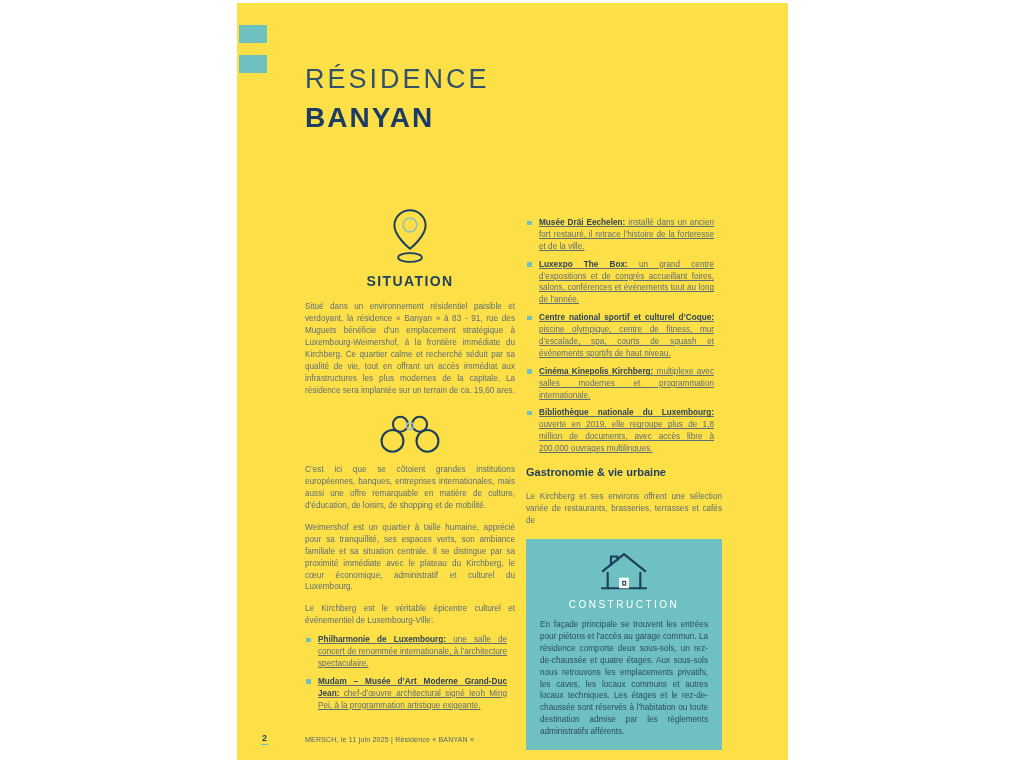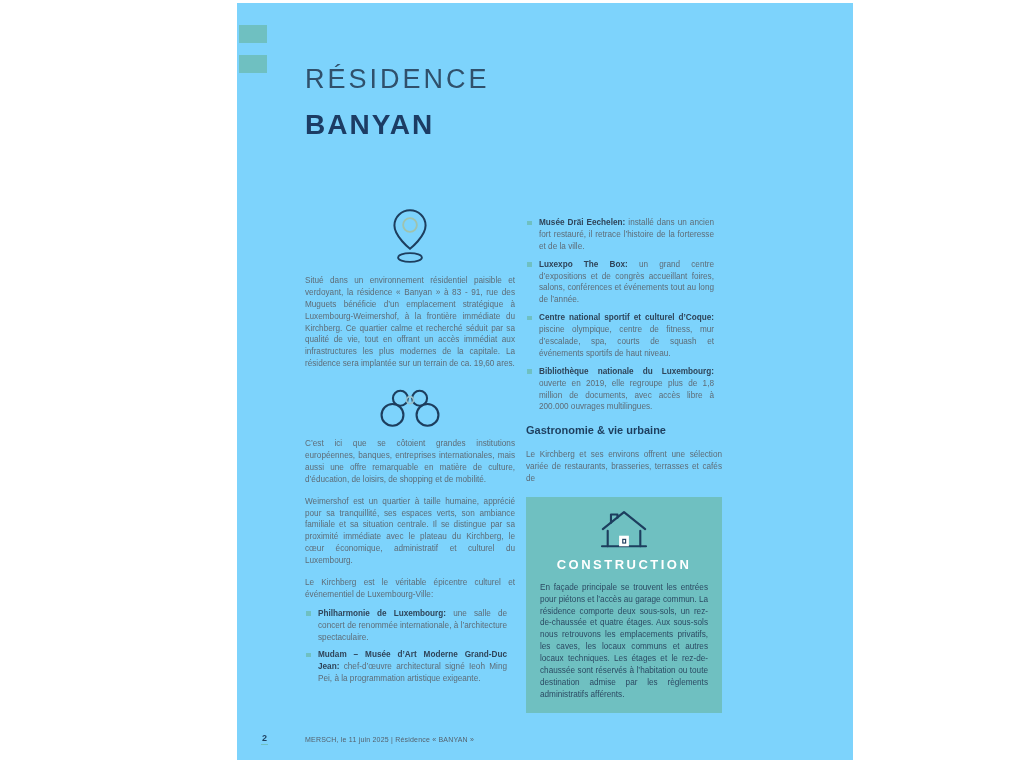--- a/index.html
+++ b/index.html
@@ -1,67 +1,67 @@
 <!DOCTYPE html>
 <html lang="fr"><head>
 <meta charset="utf-8">
 <style>
   html,body{margin:0;padding:0;}
   body{
     width:1024px;height:768px;background:#ffffff;position:relative;
     font-family:"Liberation Sans", sans-serif;overflow:hidden;
   }
   .sheet{
-    position:absolute;left:237px;top:3px;width:616px;height:757px;
-    background:#7dd3fc;
+    position:absolute;left:237px;top:3px;width:551px;height:757px;
+    background:#fde047;
   }
   .accent-square{
     position:absolute;left:2px;width:28px;height:18px;background:#6fc0c1;
   }
   .sq1{top:22px;} .sq2{top:52px;}
 
   .title-block{position:absolute;left:68px;top:62px;line-height:1.08;}
   .title-line1{
     font-size:27px;font-weight:400;letter-spacing:3px;color:#30506b;
   }
   .title-line2{
-    font-size:28px;font-weight:700;letter-spacing:2px;color:#1c3c64;margin-top:16px;
+    font-size:28px;font-weight:700;letter-spacing:2px;color:#1c3c64;margin-top:9px;
   }
 
   .col{position:absolute;width:210px;color:#5e6c77;font-size:8.2px;line-height:1.45;}
   .col-left{left:68px;top:204px;width:210px;}
   .col-right{left:289px;top:214px;width:196px;}
 
   .icon-wrap{text-align:center;margin:0 0 6px 0;}
   .icon-wrap.second{margin-top:16px;}
 
   h2.section-heading{
     margin:0 0 6px 0;text-align:center;font-size:14px;font-weight:700;
     letter-spacing:1.4px;color:#1d3e5e;
   }
   p.body{margin:10px 0 7px 0;text-align:justify;}
   h3.sub-heading{
     margin:10px 0 4px 0;font-size:11px;font-weight:700;color:#1d3e5e;
   }
   ul.bullets{list-style:none;margin:6px 0 0 0;padding:0;}
   ul.bullets li{
-    position:relative;padding-left:13px;margin:0 8px 6px 0;text-align:justify;
+    position:relative;padding-left:13px;margin:0 8px 6px 0;text-align:justify;text-decoration:underline;
   }
   ul.bullets .marker{
     position:absolute;left:1px;top:3.5px;width:4.5px;height:4.5px;background:#6fc0c1;
   }
   ul.bullets .lead{font-weight:700;color:#2f4459;}
 
   .construction{
     background:#6fc0c1;margin-top:12px;padding:11px 14px 12px 14px;
     box-sizing:border-box;width:196px;
   }
   .construction .icon-wrap{margin-bottom:2px;}
   .construction-title{
-    text-align:center;color:#ffffff;font-size:13px;font-weight:700;
+    text-align:center;color:#ffffff;font-size:10px;font-weight:400;
     letter-spacing:2.5px;margin:4px 0 7px 0;
   }
   .construction p{margin:0;color:#2c4a63;text-align:justify;font-size:8.2px;line-height:1.45;}
 
   .footer{position:absolute;left:0;bottom:13px;width:100%;height:14px;}
   .page-number{
     position:absolute;left:24px;top:0;font-size:9px;font-weight:700;color:#1d3e5e;
     border-bottom:1.5px solid #6fc0c1;padding:0 1px 1px 1px;
   }
   .footer-text{
@@ -84,20 +84,21 @@
 
   <section class="col col-left">
 
     <div class="icon-wrap">
       <svg width="44" height="58" viewBox="0 0 48 62" fill="none">
         <path d="M24 3 C14.5 3 7 10.3 7 19.6 C7 31.5 24 45 24 45 C24 45 41 31.5 41 19.6 C41 10.3 33.5 3 24 3 Z" stroke="#1d3e5e" stroke-width="2.2"></path>
         <circle cx="24" cy="19" r="7.5" stroke="#9fc3ae" stroke-width="2"></circle>
         <ellipse cx="24" cy="54.5" rx="13" ry="4.8" stroke="#1d3e5e" stroke-width="2"></ellipse>
       </svg>
     </div>
+    <h2 class="section-heading">SITUATION</h2>
     <p class="body">Situé dans un environnement résidentiel paisible et verdoyant, la résidence « Banyan » à 83 - 91, rue des Muguets bénéficie d’un emplacement stratégique à Luxembourg-Weimershof, à la frontière immédiate du Kirchberg. Ce quartier calme et recherché séduit par sa qualité de vie, tout en offrant un accès immédiat aux infrastructures les plus modernes de la capitale. La résidence sera implantée sur un terrain de ca. 19,60 ares.</p>
 
     <div class="icon-wrap second">
       <svg width="64" height="42" viewBox="0 0 72 48" fill="none">
         <circle cx="16" cy="33" r="12.5" stroke="#1d3e5e" stroke-width="2.4"></circle>
         <circle cx="56" cy="33" r="12.5" stroke="#1d3e5e" stroke-width="2.4"></circle>
         <circle cx="25" cy="14" r="8.5" stroke="#1d3e5e" stroke-width="2.4"></circle>
         <circle cx="47" cy="14" r="8.5" stroke="#1d3e5e" stroke-width="2.4"></circle>
         <circle cx="36" cy="16" r="4" stroke="#9bc0c9" stroke-width="2"></circle>
       </svg>
@@ -121,20 +122,23 @@
       <li>
         <span class="marker"></span><span class="lead">Musée Dräi Eechelen:</span><span> installé dans un ancien fort restauré, il retrace l’histoire de la forteresse et de la ville.</span>
       </li>
       <li>
         <span class="marker"></span><span class="lead">Luxexpo The Box:</span><span> un grand centre d’expositions et de congrès accueillant foires, salons, conférences et événements tout au long de l’année.</span>
       </li>
       <li>
         <span class="marker"></span><span class="lead">Centre national sportif et culturel d’Coque:</span><span> piscine olympique, centre de fitness, mur d’escalade, spa, courts de squash et événements sportifs de haut niveau.</span>
       </li>
       <li>
+        <span class="marker"></span><span class="lead">Cinéma Kinepolis Kirchberg:</span><span> multiplexe avec salles modernes et programmation internationale.</span>
+      </li>
+      <li>
         <span class="marker"></span><span class="lead">Bibliothèque nationale du Luxembourg:</span><span> ouverte en 2019, elle regroupe plus de 1,8 million de documents, avec accès libre à 200.000 ouvrages multilingues.</span>
       </li>
     </ul>
 
     <h3 class="sub-heading">Gastronomie &amp; vie urbaine</h3>
     <p class="body">Le Kirchberg et ses environs offrent une sélection variée de restaurants, brasseries, terrasses et cafés de</p>
 
     <div class="construction">
       <div class="icon-wrap">
         <svg width="56" height="44" viewBox="0 0 64 54" fill="none">

